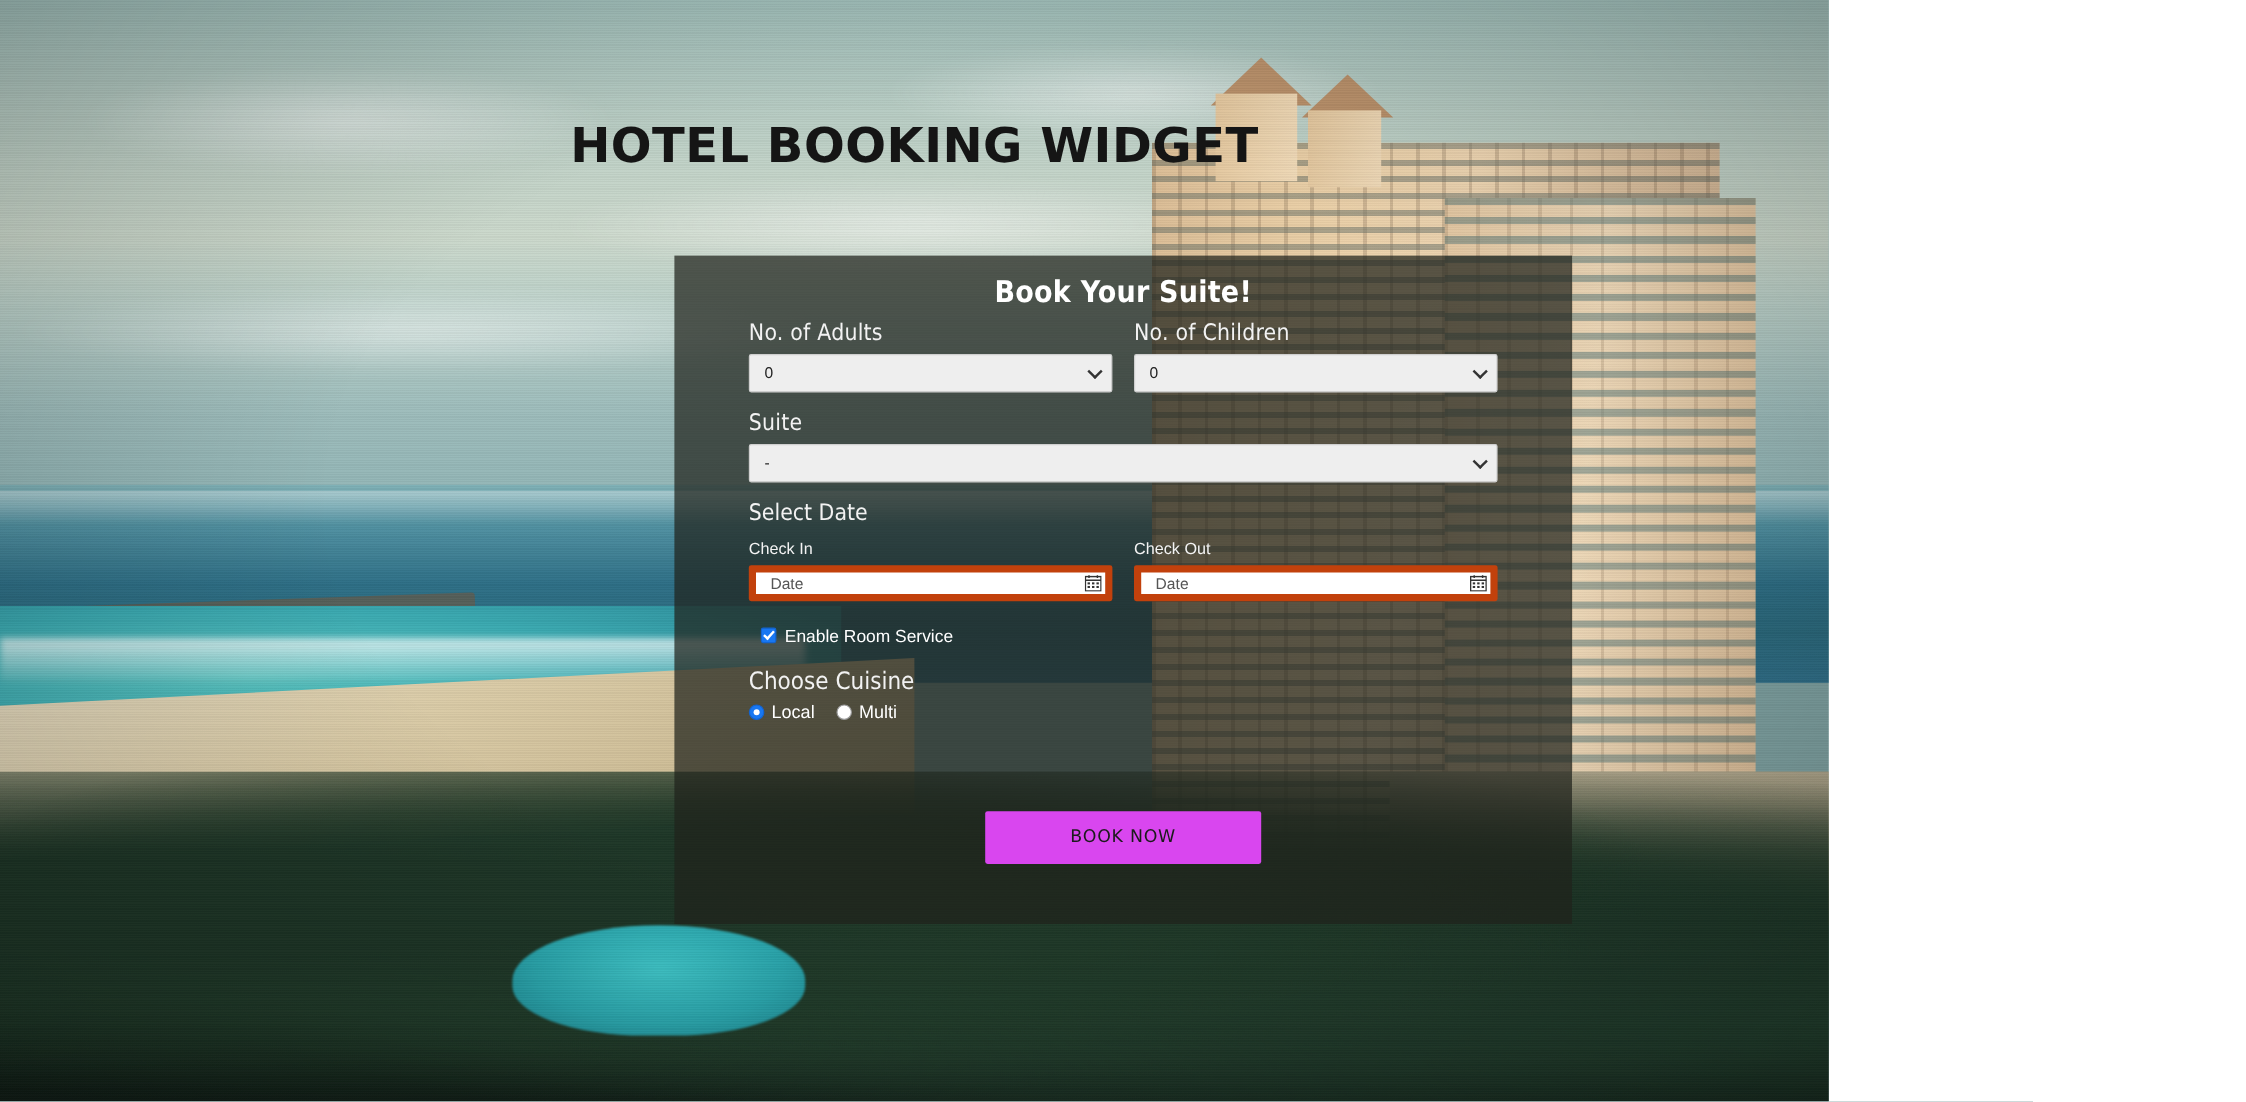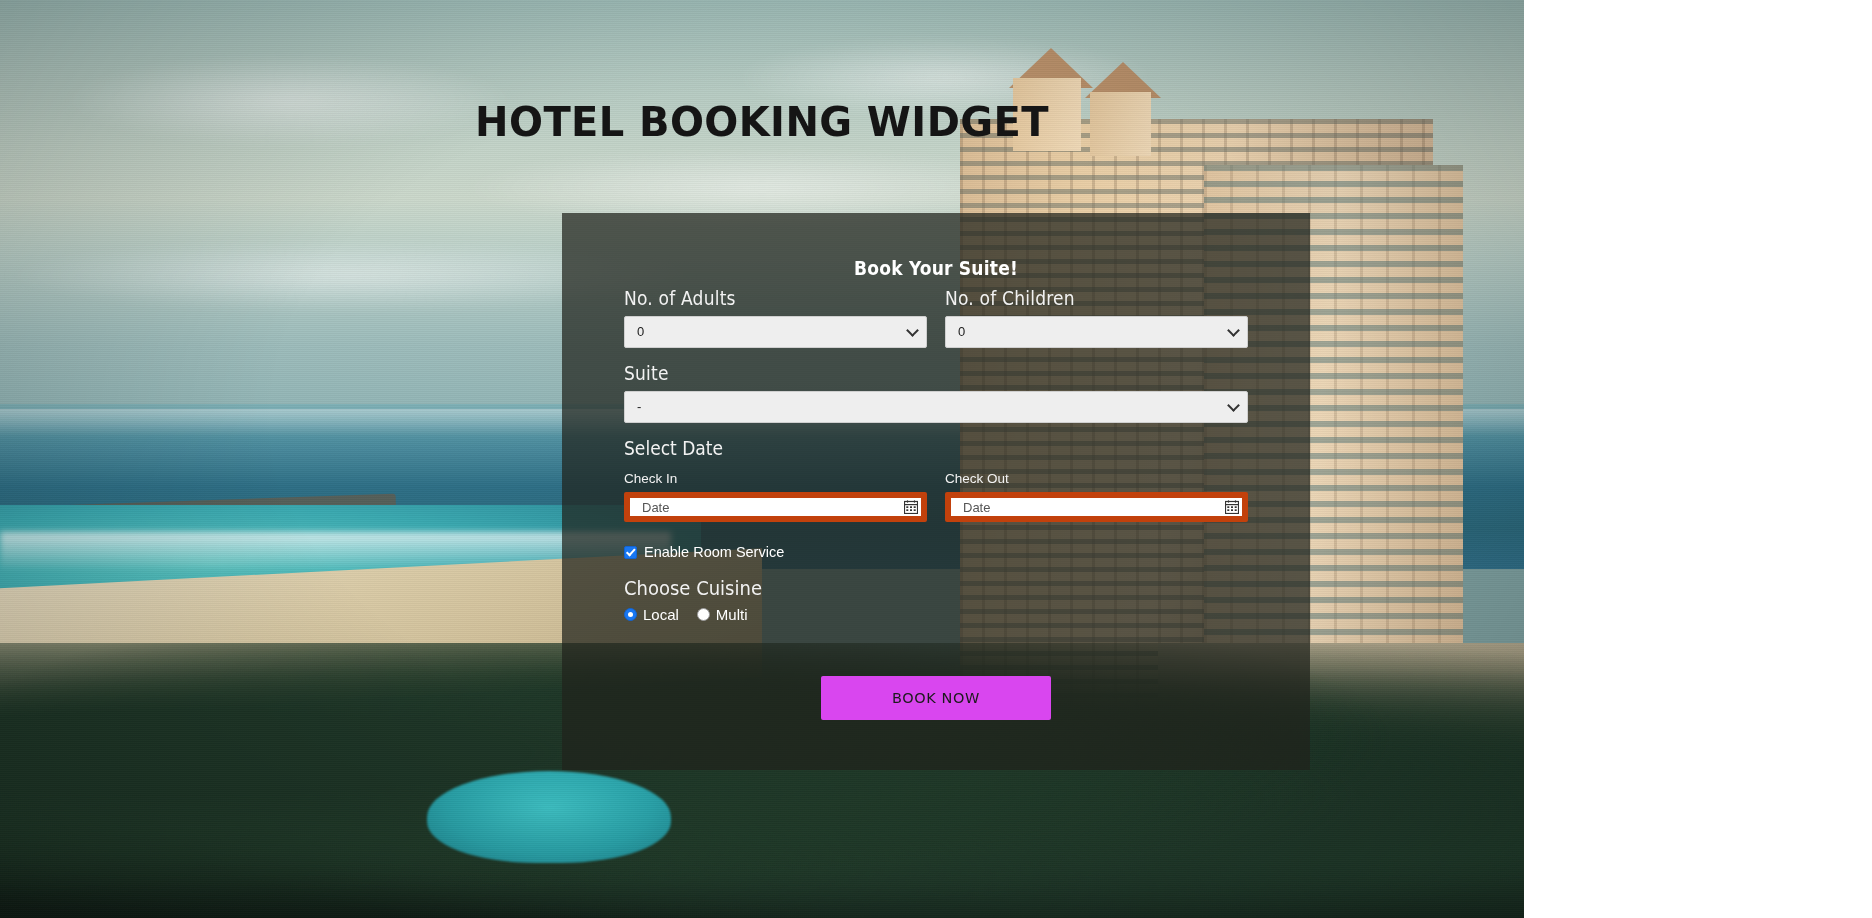--- a/index.html
+++ b/index.html
@@ -157,22 +157,22 @@
     background: rgba(32,34,28,0.72);
   }
   .panel-inner { position:relative; width:100%; height:100%; padding: 0 62px; }
 
   .panel-title {
     text-align:center;
     color:#ffffff;
     font-family: "DejaVu Sans Condensed", "Liberation Sans Narrow", "Liberation Sans", sans-serif;
     font-stretch: condensed;
     font-weight:700;
-    font-size:19px;
-    padding-top:44px;
+    font-size:25px;
+    padding-top:16px;
     letter-spacing:0.2px;
   }
 
   .cond {
     font-family: "DejaVu Sans Condensed", "Liberation Sans Narrow", "Liberation Sans", sans-serif;
     font-stretch: condensed;
   }
 
   .row { display:flex; gap:18px; margin-top:8px; }
   .col { flex:1 1 0; min-width:0; }
@@ -232,22 +232,23 @@
     padding: 0 30px 0 12px;
     font-family:"Liberation Sans", sans-serif;
   }
   input.date-input::placeholder { color:#555; opacity:1; }
   .cal-icon {
     position:absolute; right:9px; top:50%; margin-top:-7px;
     width:14px; height:14px; pointer-events:none;
   }
 
   .check-row {
-    display:flex; align-items:center; gap:7px;
+    display:flex; align-items:flex-start; gap:7px;
     margin-top:22px;
+    margin-left:10px;
   }
   .cbx {
     width:13px;height:13px;border-radius:2px;
     background:#1877f2; border:1px solid #1264d2;
     display:inline-flex;align-items:center;justify-content:center;
     position:relative; flex:0 0 auto;
   }
   .cbx::after{
     content:""; width:3px;height:7px;
     border-right:2px solid #fff;border-bottom:2px solid #fff;

